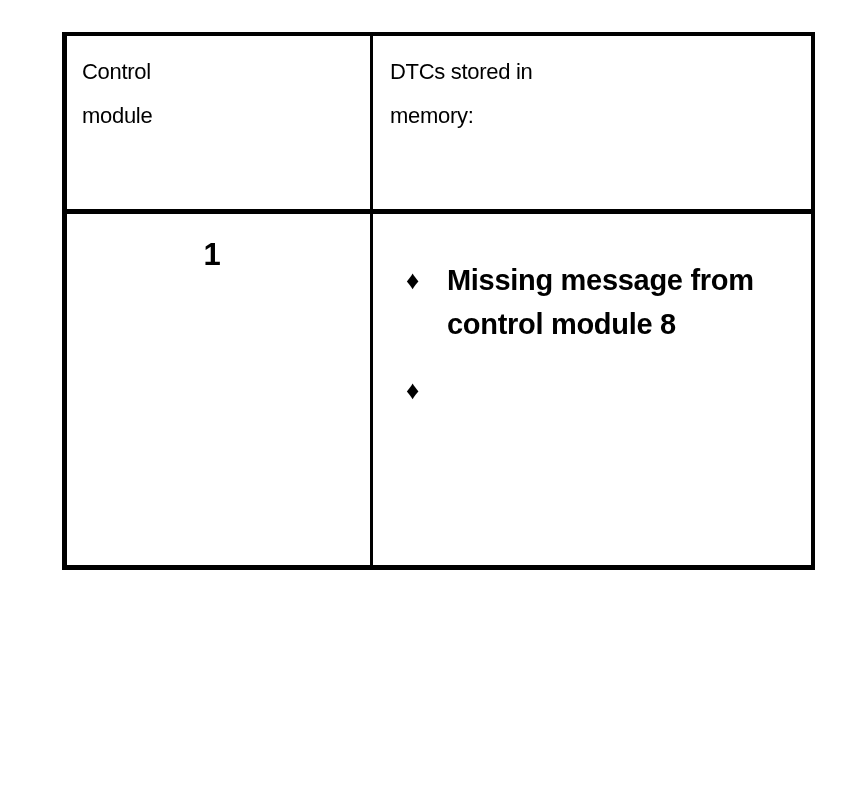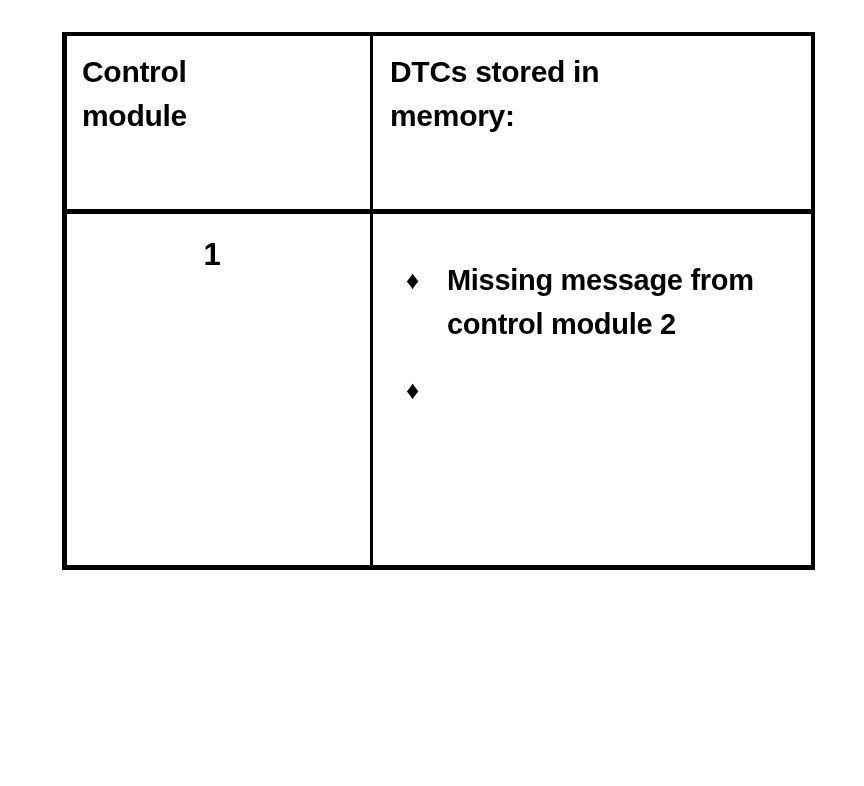--- a/index.html
+++ b/index.html
@@ -86,22 +86,22 @@
   .cell-body-right {
     left: 306px;
     top: 178px;
     width: 438px;
     height: 351px;
     padding: 0;
   }
 
   
   .head-text {
-    font-size: 30px;
-    font-weight: bold;
+    font-size: 22px;
+    font-weight: normal;
     line-height: 44px;
     letter-spacing: -0.3px;
     white-space: pre-line;
   }
 
   .module-number {
     position: absolute;
     left: 0;
     top: 24px;
     width: 290px;
@@ -165,21 +165,21 @@
 
     <div class="cell cell-body-left">
       <div class="module-number">1</div>
     </div>
 
     <div class="cell cell-body-right">
       <div class="dtc-list">
 
         <div class="dtc-item">
           <span class="dtc-bullet">♦</span>
-          <span class="dtc-text">Missing message from control module 2</span>
+          <span class="dtc-text">Missing message from control module 8</span>
         </div>
 
         <div class="dtc-item">
           <span class="dtc-bullet">♦</span>
         </div>
 
       </div>
     </div>
 
   </div>

